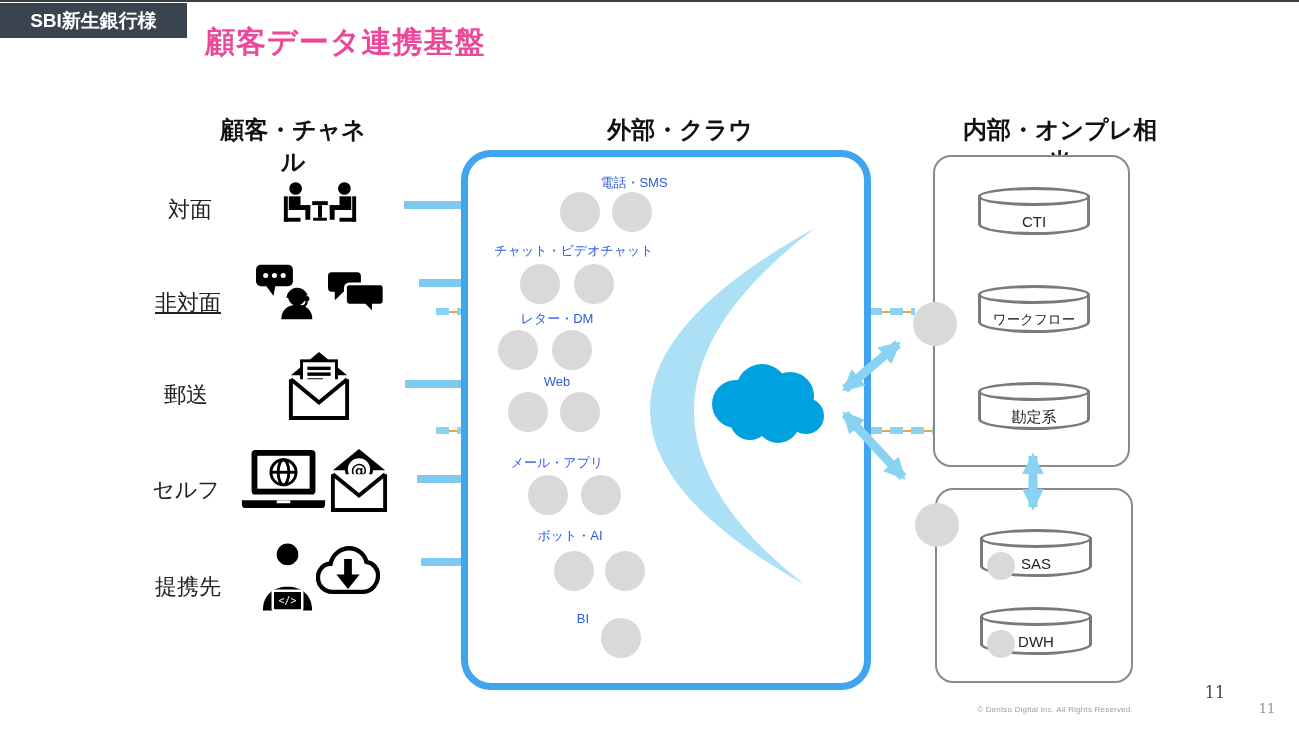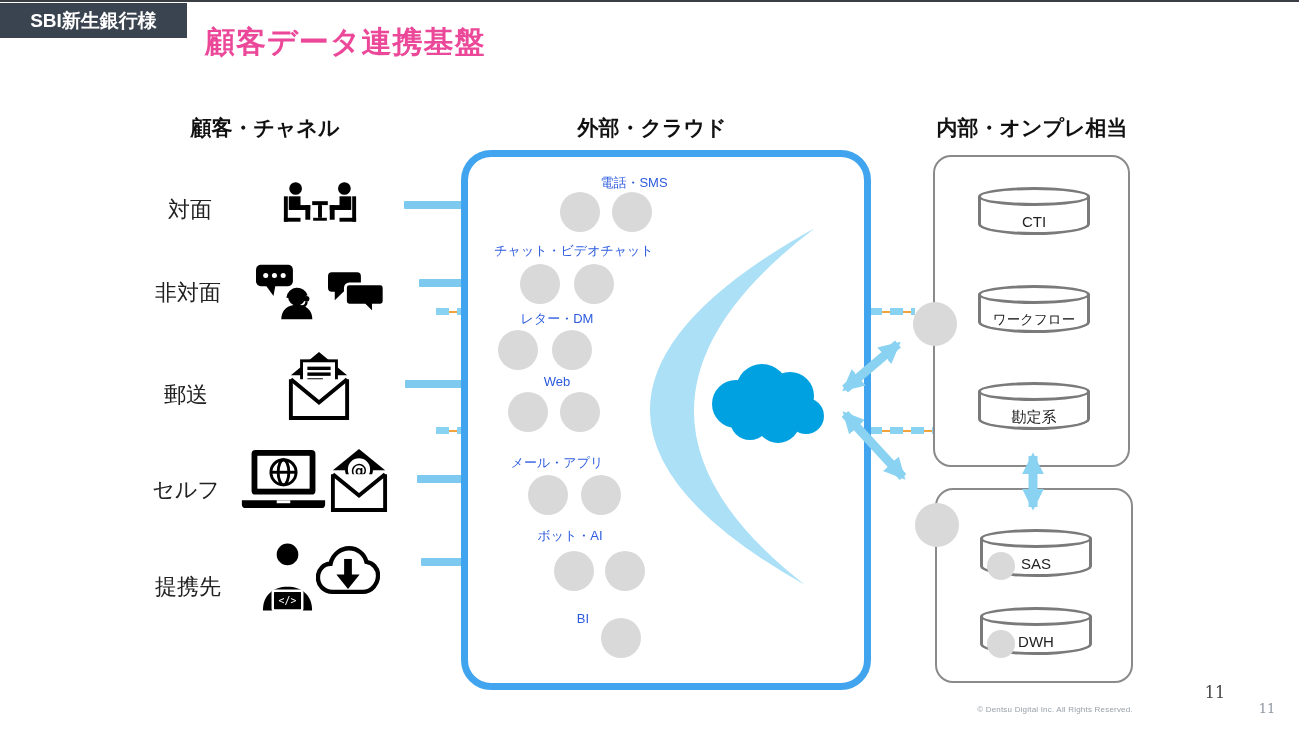--- a/index.html
+++ b/index.html
@@ -7,21 +7,21 @@
   .slide {
     position:relative; width:1299px; height:732px; background:#fff; overflow:hidden;
     font-family:"Liberation Sans","DejaVu Sans",sans-serif; color:#1a1a1a;
   }
   .top-edge { position:absolute; left:0; top:0; width:100%; height:2px; background:#3a3f46; }
   .badge {
     position:absolute; left:0; top:3px; width:187px; height:35px; background:#3A4450;
     color:#fff; font-size:19px; font-weight:700; display:flex; align-items:center; justify-content:center;
   }
   .title { position:absolute; left:205px; top:10px; font-size:30px; font-weight:700; color:#ec4899; letter-spacing:1px;margin-top:12px; }
-  .col-header { position:absolute; font-size:21px; font-weight:700; color:#111; text-align:center; }
+  .col-header { position:absolute; font-size:24px; font-weight:700; color:#111; text-align:center;margin-left:28px; }
   .hdr-left   { left:190px;  top:114px; width:150px; }
   .hdr-middle { left:572px;  top:114px; width:160px; }
   .hdr-right  { left:932px;  top:114px; width:200px; }
 
   .row-label { position:absolute; font-size:22px; color:#222; text-align:center; }
   .icon { position:absolute; }
   .icon svg { display:block; }
 
   .conn { position:absolute; height:8px; background:#7EC9EF; border-radius:1px; }
   .dash {
@@ -74,21 +74,21 @@
 <div class="slide">
   <div class="top-edge"></div>
   <div class="badge">SBI新生銀行様</div>
   <div class="title">顧客データ連携基盤</div>
 
   <div class="col-header hdr-left">顧客・チャネル</div>
   <div class="col-header hdr-middle">外部・クラウド</div>
   <div class="col-header hdr-right">内部・オンプレ相当</div>
 
   <div class="row-label" style="left:145px;top:195px;width:90px;">対面</div>
-  <div class="row-label" style="left:138px;top:278px;width:100px;">非対面</div>
+  <div class="row-label" style="left:138px;top:288px;width:100px;text-decoration:underline;">非対面</div>
   <div class="row-label" style="left:146px;top:380px;width:80px;">郵送</div>
   <div class="row-label" style="left:141px;top:475px;width:90px;">セルフ</div>
   <div class="row-label" style="left:138px;top:572px;width:100px;">提携先</div>
 
   <div class="icon" style="left:280px;top:180px;">
     <svg width="80" height="58" viewBox="0 0 82 58" fill="#000">
       <circle cx="16" cy="8" r="6.5"></circle>
       <rect x="9" y="16" width="12" height="14"></rect>
         <rect x="19" y="25" width="12" height="5"></rect>
       <rect x="26" y="25" width="5" height="15"></rect>

